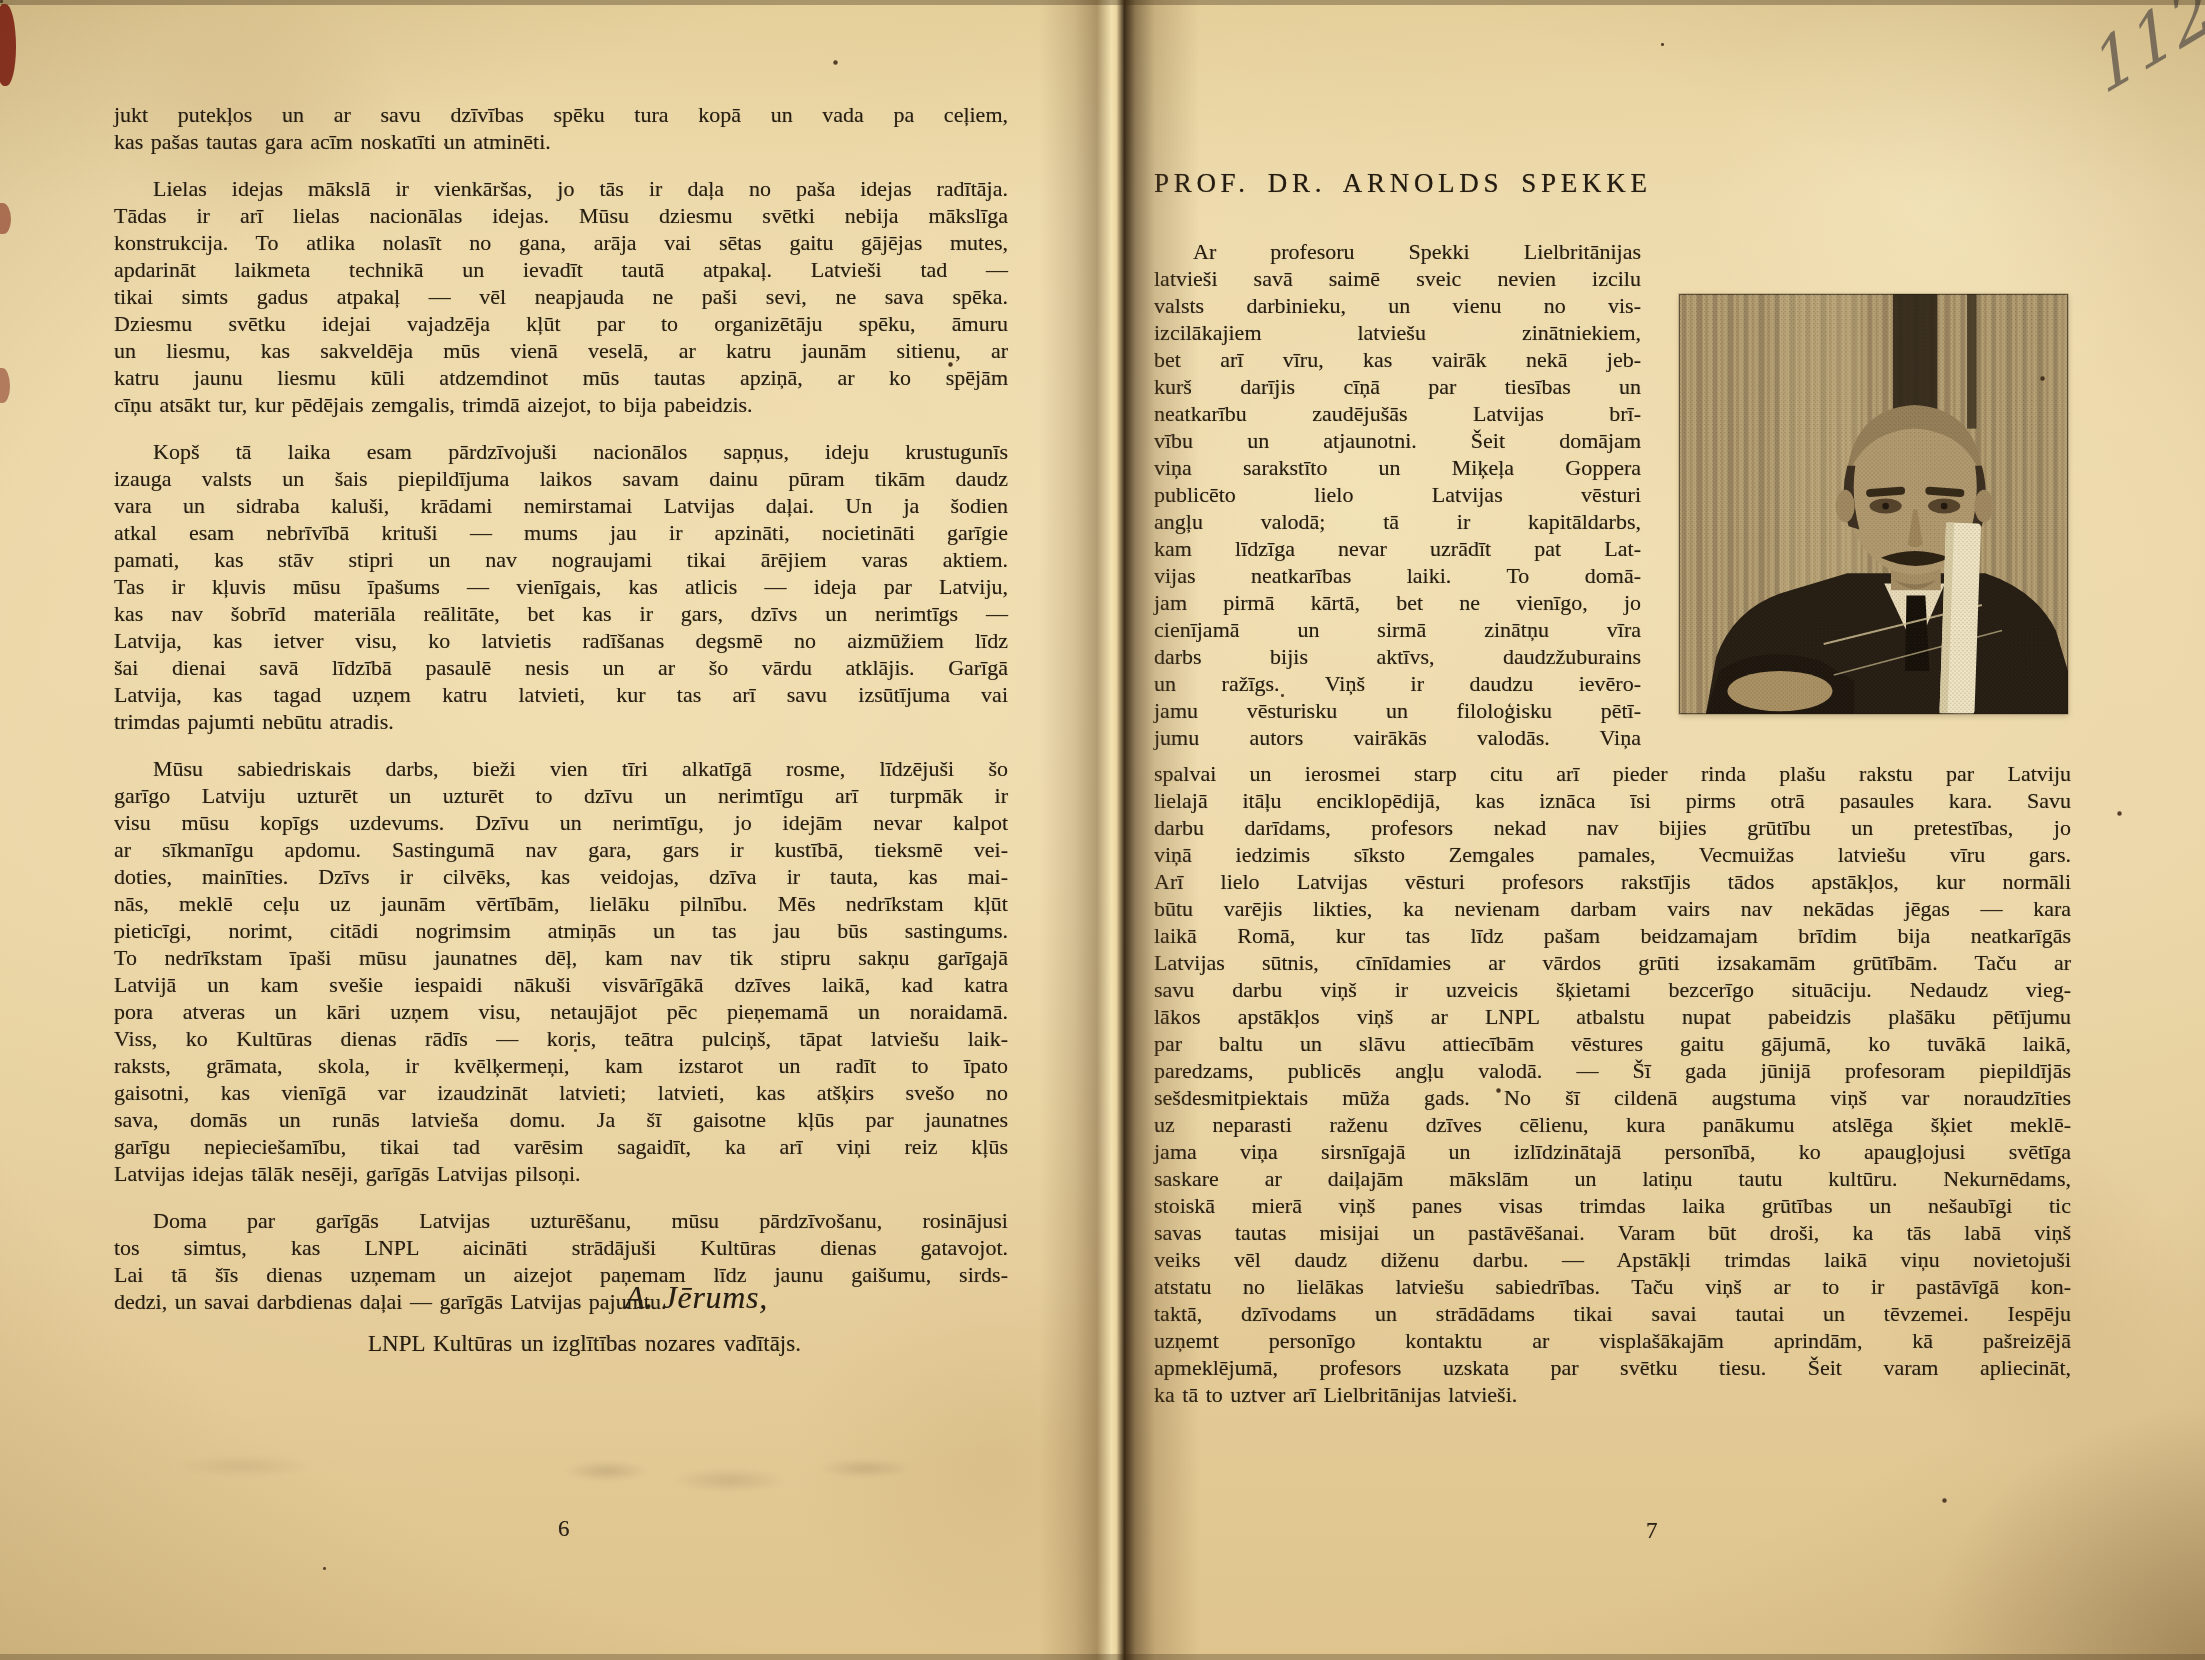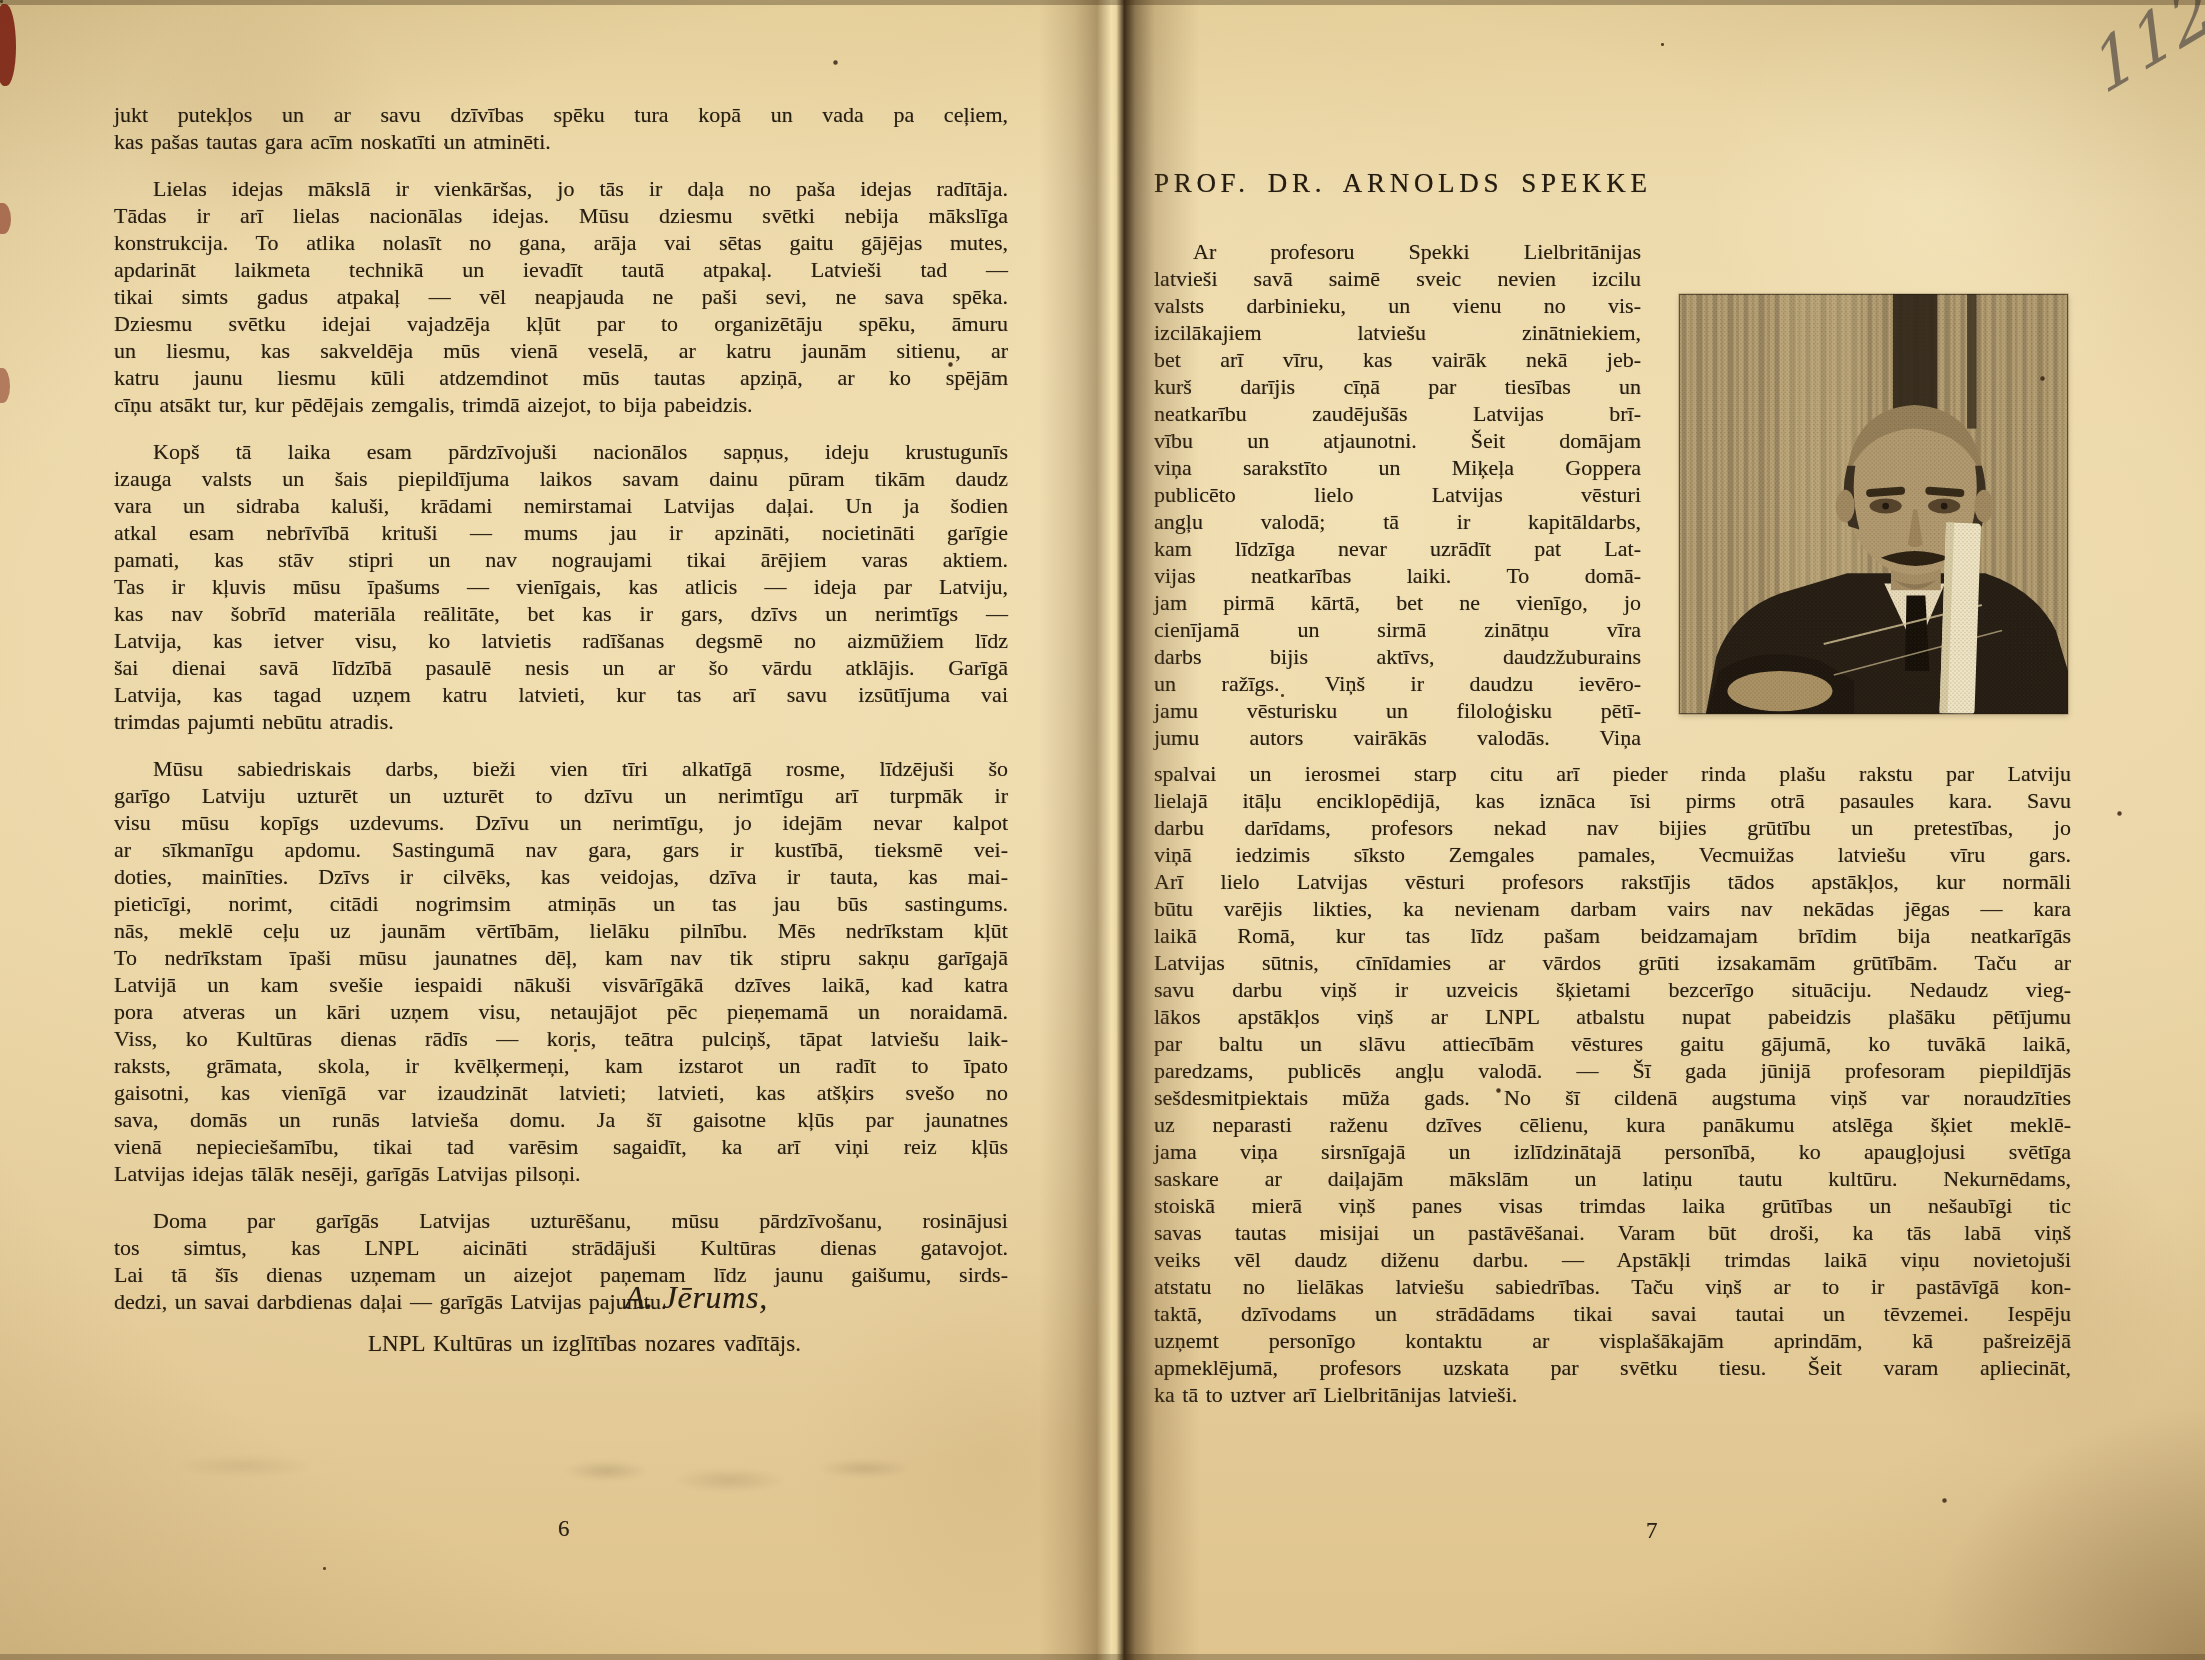--- a/index.html
+++ b/index.html
@@ -125,30 +125,30 @@
           <div class="ln">šai dienai savā līdzībā pasaulē nesis un ar šo vārdu atklājis.  Garīgā</div>
           <div class="ln">Latvija, kas tagad uzņem katru latvieti, kur tas arī savu izsūtījuma vai</div>
           <div class="ln ln-last">trimdas pajumti nebūtu atradis.</div>
         </div>
         <div class="para">
           <div class="ln ln-first">Mūsu sabiedriskais darbs,  bieži vien tīri alkatīgā rosme,  līdzējuši šo</div>
           <div class="ln">garīgo Latviju uzturēt un uzturēt to dzīvu un nerimtīgu arī turpmāk ir</div>
           <div class="ln">visu mūsu kopīgs uzdevums.  Dzīvu un nerimtīgu, jo idejām nevar kalpot</div>
           <div class="ln">ar sīkmanīgu apdomu.  Sastingumā nav gara, gars ir kustībā, tieksmē vei-</div>
           <div class="ln">doties, mainīties.  Dzīvs ir cilvēks, kas veidojas, dzīva ir tauta, kas mai-</div>
+          <div class="ln">nās, meklē ceļu uz jaunām vērtībām, lielāku pilnību. Mēs nedrīkstam kļūt</div>
           <div class="ln">pieticīgi, norimt, citādi nogrimsim atmiņās un tas jau būs sastingums.</div>
-          <div class="ln">nās, meklē ceļu uz jaunām vērtībām, lielāku pilnību. Mēs nedrīkstam kļūt</div>
           <div class="ln">To nedrīkstam īpaši mūsu jaunatnes dēļ, kam nav tik stipru sakņu garīgajā</div>
           <div class="ln">Latvijā un kam svešie iespaidi nākuši visvārīgākā dzīves laikā, kad katra</div>
           <div class="ln">pora atveras un kāri uzņem visu, netaujājot pēc pieņemamā un noraidamā.</div>
           <div class="ln">Viss, ko Kultūras dienas rādīs — koris, teātra pulciņš, tāpat latviešu laik-</div>
           <div class="ln">raksts, grāmata, skola, ir kvēlķermeņi, kam izstarot un radīt to īpato</div>
           <div class="ln">gaisotni, kas vienīgā var izaudzināt latvieti; latvieti, kas atšķirs svešo no</div>
           <div class="ln">sava, domās un runās latvieša domu.  Ja šī gaisotne kļūs par jaunatnes</div>
-          <div class="ln">vienā nepieciešamību, tikai tad varēsim sagaidīt, ka arī viņi reiz kļūs</div>
+          <div class="ln">garīgu nepieciešamību, tikai tad varēsim sagaidīt, ka arī viņi reiz kļūs</div>
           <div class="ln ln-last">Latvijas idejas tālāk nesēji, garīgās Latvijas pilsoņi.</div>
         </div>
         <div class="para">
           <div class="ln ln-first">Doma par garīgās Latvijas uzturēšanu, mūsu pārdzīvošanu, rosinājusi</div>
           <div class="ln">tos simtus, kas LNPL aicināti strādājuši Kultūras dienas gatavojot.</div>
           <div class="ln">Lai tā šīs dienas uzņemam un aizejot paņemam līdz jaunu gaišumu, sirds-</div>
           <div class="ln ln-last">dedzi, un savai darbdienas daļai — garīgās Latvijas pajumtu.</div>
         </div>
       </div>
     <div id="signature">A. Jērums,</div>

